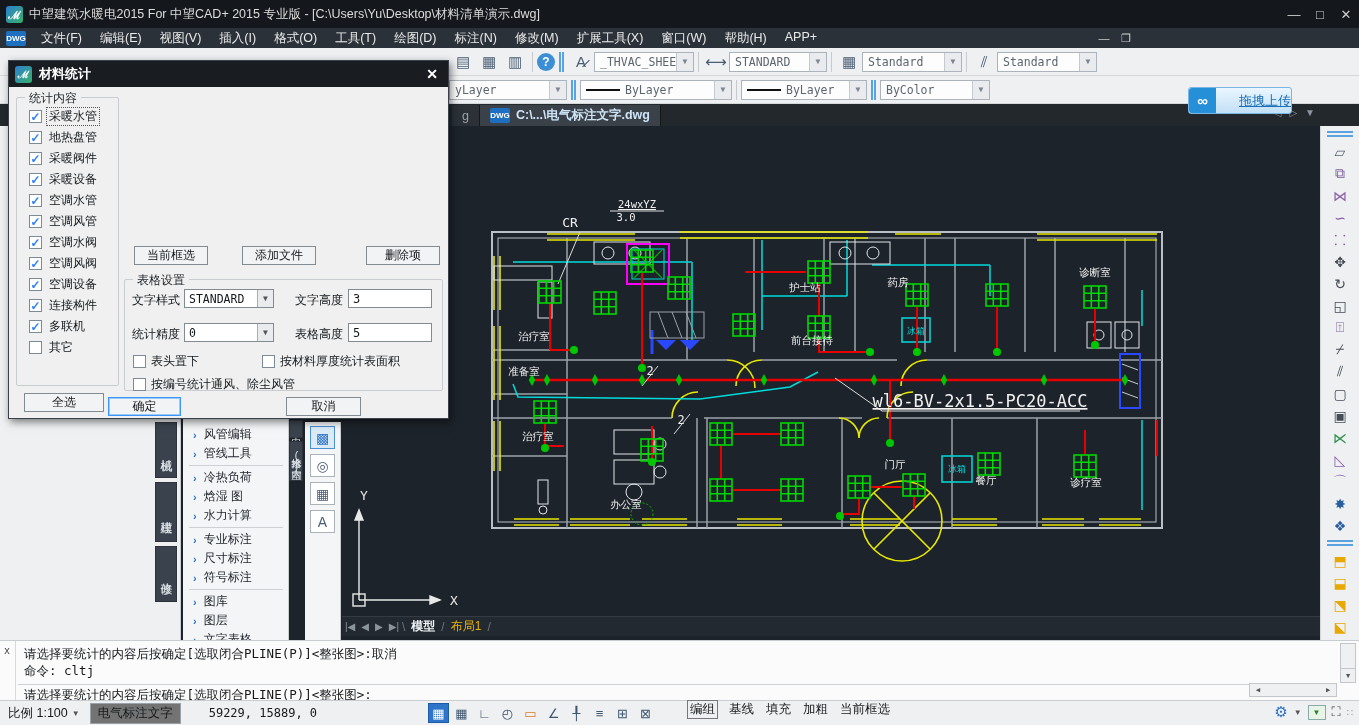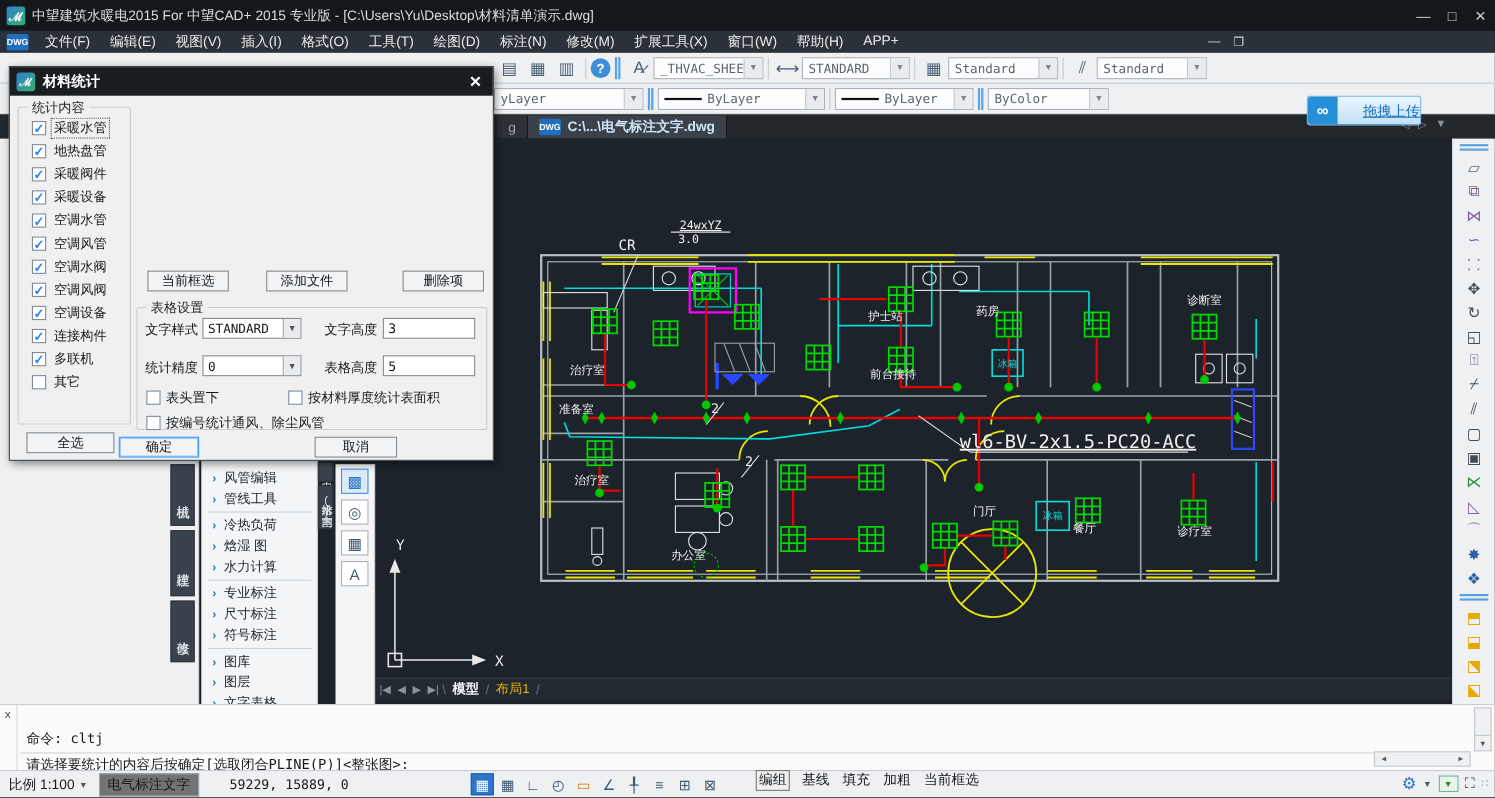--- a/index.html
+++ b/index.html
@@ -246,21 +246,21 @@
   <div class="tb-sep"></div>
   <div class="tb-icon">⫽</div>
   <div class="combo" style="width:100px;">
     <span class="cval">Standard</span>
     <span class="cbtn">▼</span>
   </div>
 </div>
 
 <div class="toolbar tb2">
   <div style="width:449px;"></div>
-  <div class="combo" style="width:136px;align-items:center;">
+  <div class="combo" style="width:118px;align-items:center;">
     <span class="cval">yLayer</span>
     <span class="cbtn">▼</span>
   </div>
   <div class="tb-grip"></div>
   <div class="combo" style="width:152px;">
     <span class="lineswatch"></span>
     <span class="cval">ByLayer</span>
     <span class="cbtn">▼</span>
   </div>
   <div class="tb-sep"></div>
@@ -670,21 +670,21 @@
   </div>
 
   <button class="btn default" style="left:99px; top:336px; width:73px; height:19px;">确定</button>
   <button class="btn" style="left:277px; top:336px; width:75px; height:19px;">取消</button>
 </div>
 
 <div class="cmdline">
   <div class="cmd-gutter">
     <span class="cmd-x">x</span>
   </div>
-  <div class="cmd-hist"><br><span>命令: cltj</span></div>
+  <div class="cmd-hist"><span>请选择要统计的内容后按确定[选取闭合PLINE(P)]&lt;整张图&gt;:取消</span><br><span>命令: cltj</span></div>
   <div class="cmd-div"></div>
   <div class="cmd-prompt">请选择要统计的内容后按确定[选取闭合PLINE(P)]&lt;整张图&gt;:</div>
   <div class="cmd-vsb">
       <div class="vb">▼</div>
     </div>
   <div class="cmd-hsb">
     <div class="hb">◀</div>
     <div class="hb">▶</div>
   </div>
 </div>

